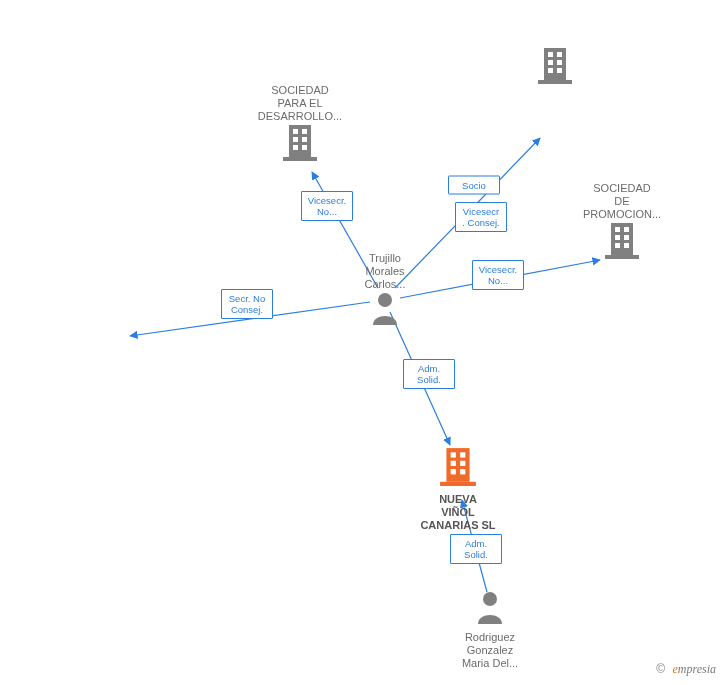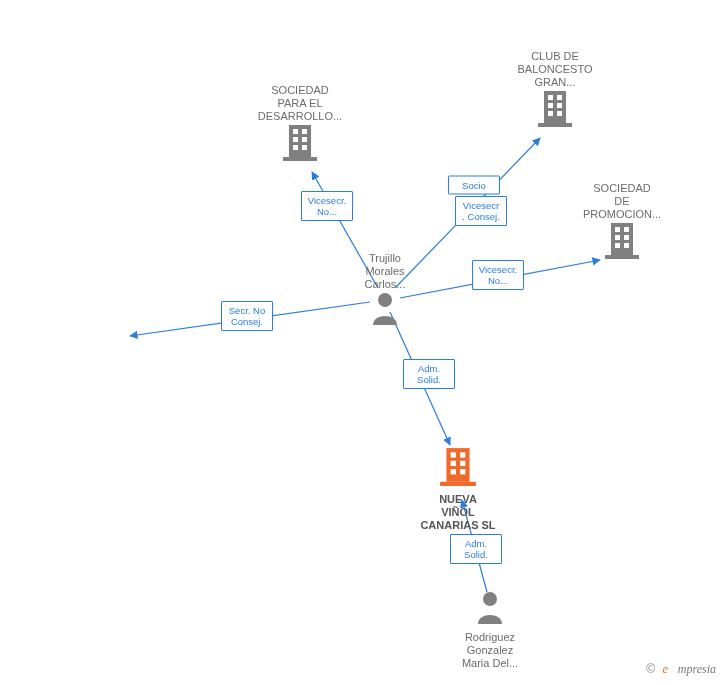--- a/index.html
+++ b/index.html
@@ -63,21 +63,20 @@
   }
   .watermark .brand-e {
     color: #e77817;
     font-style: italic;
     font-family: Georgia, 'Times New Roman', serif;
   }
   .watermark .brand-rest {
     color: #7a7a7a;
     font-style: italic;
     font-family: Georgia, 'Times New Roman', serif;
-    margin-left: 10px;
   }
   svg.lines {
     position: absolute;
     inset: 0;
     width: 728px;
     height: 685px;
   }
 </style>
 </head>
 <body>
@@ -99,26 +98,26 @@
 
     <line x1="400" y1="292" x2="548" y2="142" stroke="#2a7de1" stroke-width="1.2" marker-end="url(#arrow)" opacity="0.0"></line>
 
     <line x1="400" y1="298" x2="600" y2="260" stroke="#2a7de1" stroke-width="1.2" marker-end="url(#arrow)"></line>
 
     <line x1="390" y1="312" x2="450" y2="445" stroke="#2a7de1" stroke-width="1.2" marker-end="url(#arrow)"></line>
 
     <line x1="487" y1="592" x2="462" y2="500" stroke="#2a7de1" stroke-width="1.2" marker-end="url(#arrow)"></line>
   </svg>
 
-  <div class="edge-label" style="left:247px; top:316px;">Secr. No
+  <div class="edge-label" style="left:247px; top:304px;">Secr. No
 Consej.</div>
   <div class="edge-label" style="left:327px; top:206px;">Vicesecr.
 No...</div>
   <div class="edge-label" style="left:474px; top:185px;">Socio</div>
-  <div class="edge-label" style="left:481px; top:211px;">Vicesecr
+  <div class="edge-label" style="left:481px; top:217px;">Vicesecr
 . Consej.</div>
   <div class="edge-label" style="left:498px; top:275px;">Vicesecr.
 No...</div>
   <div class="edge-label" style="left:429px; top:374px;">Adm.
 Solid.</div>
   <div class="edge-label" style="left:476px; top:549px;">Adm.
 Solid.</div>
 
 
   <div class="node" style="left:300px; top:80px;">
@@ -137,23 +136,20 @@
             <rect x="10" y="14" width="5" height="5"></rect>
             <rect x="19" y="14" width="5" height="5"></rect>
             <rect x="10" y="22" width="5" height="5"></rect>
             <rect x="19" y="22" width="5" height="5"></rect>
           </g>
         </svg>
     </span>
   </div>
 
   <div class="node" style="left:555px; top:46px;">
-    <div class="node-label">CLUB DE
-BALONCESTO
-GRAN...</div>
     <span class="icon">
       <svg width="34" height="38" viewBox="0 0 34 38">
           <g fill="#808080">
             <rect x="6" y="2" width="22" height="32"></rect>
             <rect x="0" y="34" width="34" height="4"></rect>
           </g>
           <g fill="#fff">
             <rect x="10" y="6" width="5" height="5"></rect>
             <rect x="19" y="6" width="5" height="5"></rect>
             <rect x="10" y="14" width="5" height="5"></rect>

